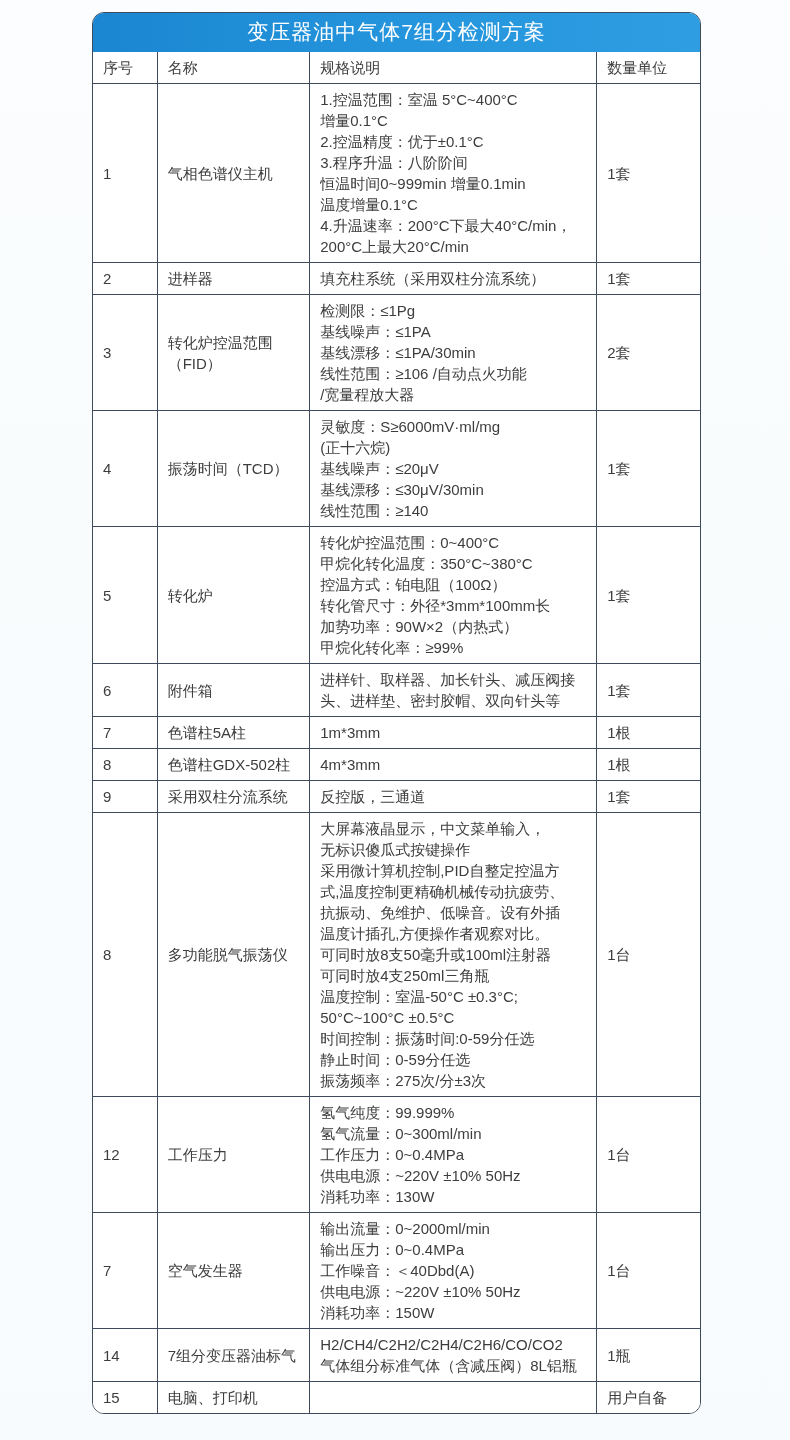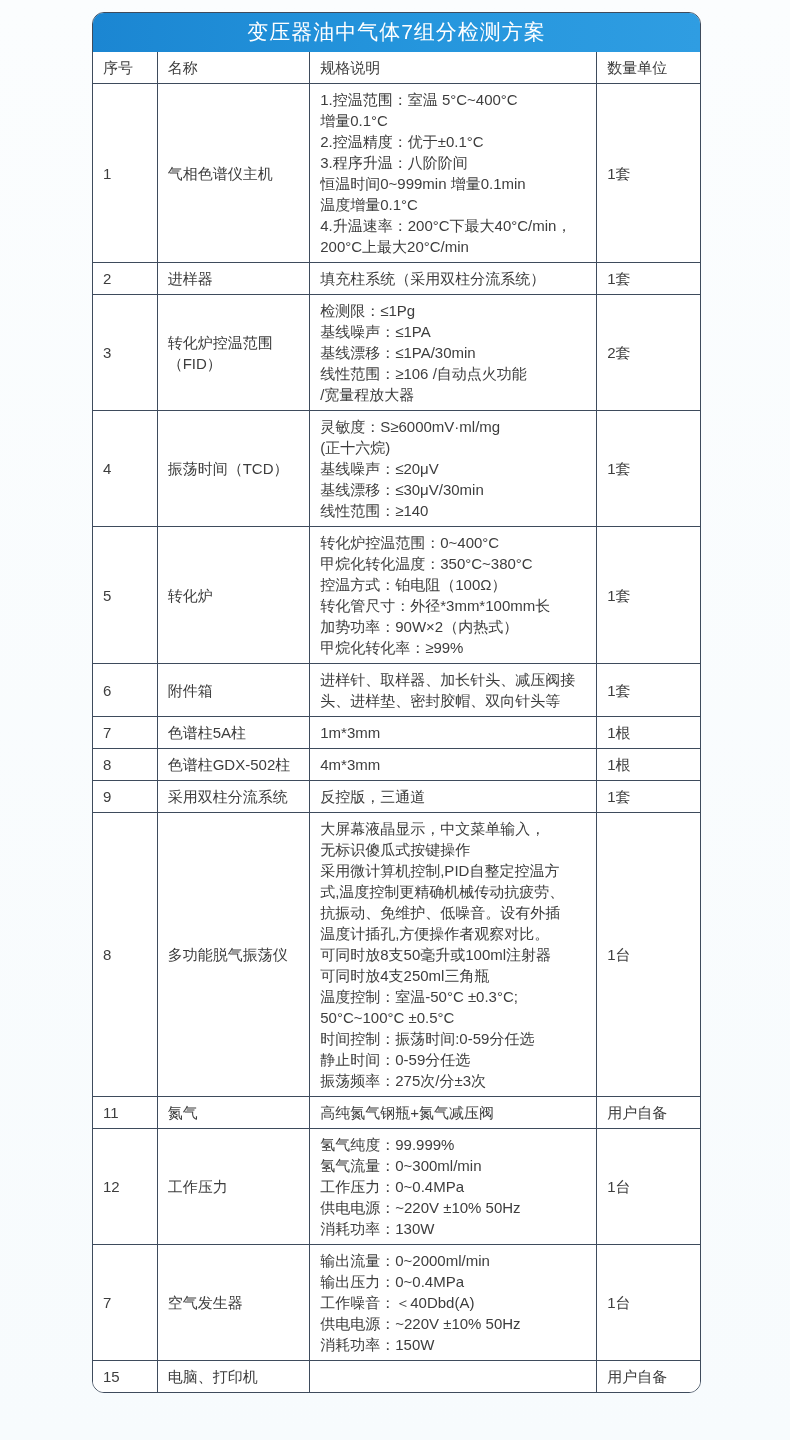--- a/index.html
+++ b/index.html
@@ -172,46 +172,47 @@
 可同时放8支50毫升或100ml注射器
 可同时放4支250ml三角瓶
 温度控制：室温-50°C ±0.3°C;
 50°C~100°C ±0.5°C
 时间控制：振荡时间:0-59分任选
 静止时间：0-59分任选
 振荡频率：275次/分±3次</td>
           <td>1台</td>
         </tr>
         <tr>
-          <td class="no">11</td>
-          <td>氮气</td>
-          <td class="spec-text">高纯氮气钢瓶+氮气减压阀</td>
-          <td>用户自备</td>
-        </tr>
-        <tr>
           <td class="no">12</td>
           <td>工作压力</td>
           <td class="spec-text">氢气纯度：99.999%
 氢气流量：0~300ml/min
 工作压力：0~0.4MPa
 供电电源：~220V ±10% 50Hz
 消耗功率：130W</td>
           <td>1台</td>
         </tr>
         <tr>
           <td class="no">7</td>
           <td>空气发生器</td>
           <td class="spec-text">输出流量：0~2000ml/min
 输出压力：0~0.4MPa
 工作噪音：＜40Dbd(A)
 供电电源：~220V ±10% 50Hz
 消耗功率：150W</td>
           <td>1台</td>
         </tr>
         <tr>
+          <td class="no">14</td>
+          <td>7组分变压器油标气</td>
+          <td class="spec-text">H2/CH4/C2H2/C2H4/C2H6/CO/CO2
+气体组分标准气体（含减压阀）8L铝瓶</td>
+          <td>1瓶</td>
+        </tr>
+        <tr>
           <td class="no">15</td>
           <td>电脑、打印机</td>
           <td class="spec-text"></td>
           <td>用户自备</td>
         </tr>
       </tbody>
     </table>
   </div>
 </div>
 

